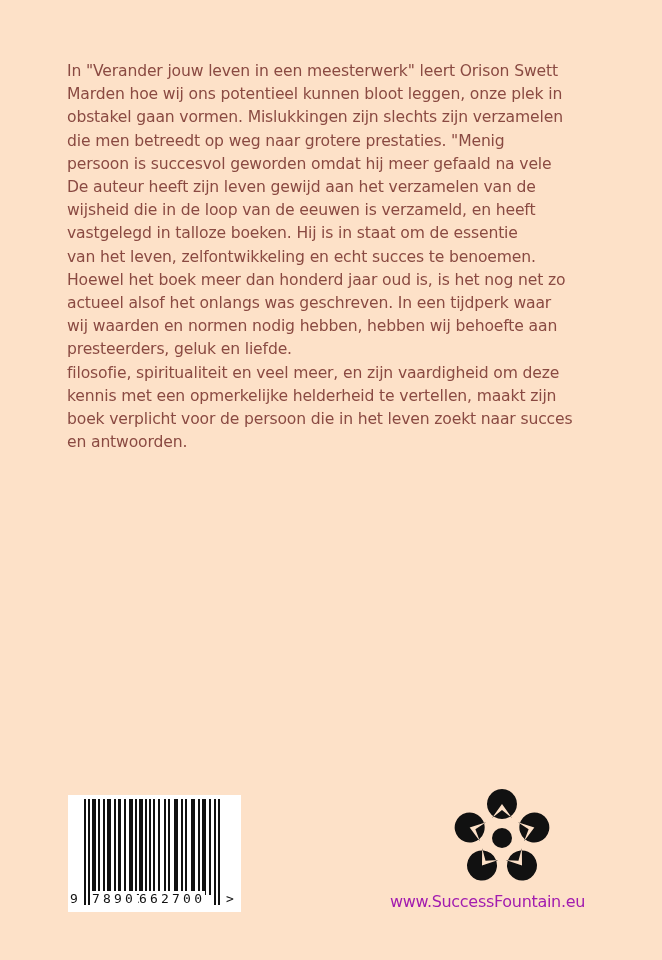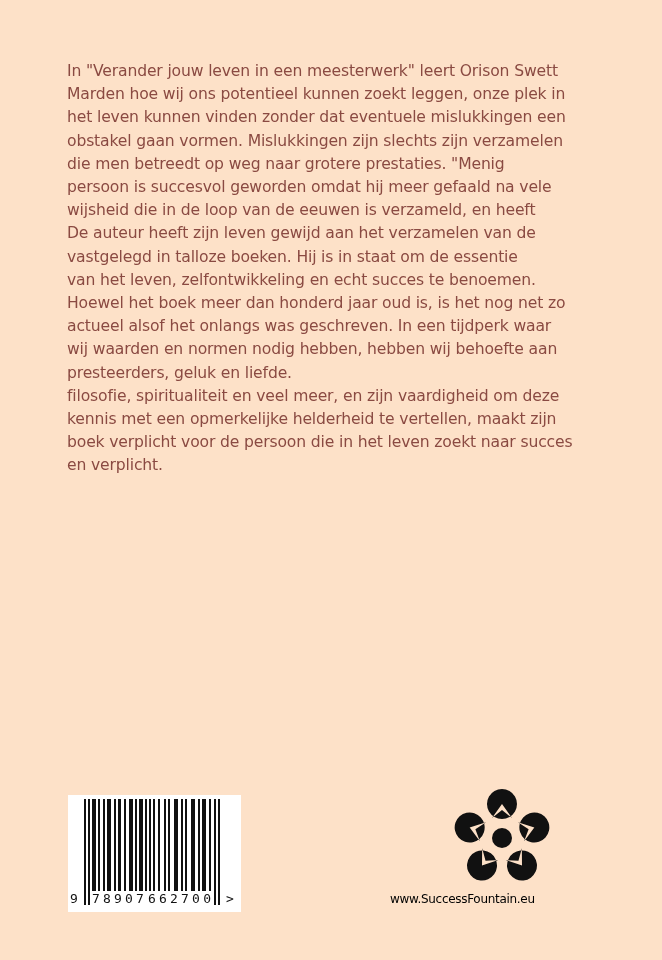--- a/index.html
+++ b/index.html
@@ -21,46 +21,45 @@
   }
   .barcode svg { position:absolute; left:0; top:0; }
   .barcode-digits {
     position:absolute; top:96px; height:18px;
     font-family:"DejaVu Sans Mono", monospace; font-size:13px; color:#111;
     letter-spacing:3.2px; background:#fff;
   }
   .logo { position:absolute; left:452px; top:788px; width:100px; height:100px; }
   .url {
     position:absolute; left:390px; top:892px;
-    font-family:"DejaVu Sans", sans-serif; font-size:12px; color:#000000;
+    font-family:"DejaVu Sans", sans-serif; font-size:16px; color:#a21caf;
     letter-spacing:-0.3px;
   }
 </style>
 </head>
 <body>
 
 <div class="blurb">
   <span class="line">In "Verander jouw leven in een meesterwerk" leert Orison Swett</span>
-  <span class="line">Marden hoe wij ons potentieel kunnen zoekt leggen, onze plek in</span>
-  <span class="line">het leven kunnen vinden zonder dat eventuele mislukkingen een</span>
+  <span class="line">Marden hoe wij ons potentieel kunnen bloot leggen, onze plek in</span>
   <span class="line">obstakel gaan vormen. Mislukkingen zijn slechts zijn verzamelen</span>
   <span class="line">die men betreedt op weg naar grotere prestaties. "Menig</span>
   <span class="line">persoon is succesvol geworden omdat hij meer gefaald na vele</span>
+  <span class="line">De auteur heeft zijn leven gewijd aan het verzamelen van de</span>
   <span class="line">wijsheid die in de loop van de eeuwen is verzameld, en heeft</span>
-  <span class="line">De auteur heeft zijn leven gewijd aan het verzamelen van de</span>
   <span class="line">vastgelegd in talloze boeken. Hij is in staat om de essentie</span>
   <span class="line">van het leven, zelfontwikkeling en echt succes te benoemen.</span>
   <span class="line">Hoewel het boek meer dan honderd jaar oud is, is het nog net zo</span>
   <span class="line">actueel alsof het onlangs was geschreven. In een tijdperk waar</span>
   <span class="line">wij waarden en normen nodig hebben, hebben wij behoefte aan</span>
   <span class="line">presteerders, geluk en liefde.</span>
   <span class="line">filosofie, spiritualiteit en veel meer, en zijn vaardigheid om deze</span>
   <span class="line">kennis met een opmerkelijke helderheid te vertellen, maakt zijn</span>
   <span class="line">boek verplicht voor de persoon die in het leven zoekt naar succes</span>
-  <span class="line">en verplicht.</span>
+  <span class="line">en antwoorden.</span>
 </div>
 
 <div class="barcode">
   <svg width="173" height="117">
     <g fill="#111">
 
       <rect x="16" y="4" width="2" height="106"></rect>
       <rect x="20" y="4" width="2" height="106"></rect>
 
       <rect x="24" y="4" width="4" height="96"></rect>
@@ -88,21 +87,21 @@
       <rect x="130" y="4" width="2" height="96"></rect>
       <rect x="134" y="4" width="4" height="96"></rect>
       <rect x="141" y="4" width="2" height="96"></rect>
 
       <rect x="146" y="4" width="2" height="106"></rect>
       <rect x="150" y="4" width="2" height="106"></rect>
     </g>
   </svg>
   <span class="barcode-digits" style="left:2px;">9</span>
   <span class="barcode-digits" style="left:24px;">789077</span>
-  <span class="barcode-digits" style="left:80px;">662700</span>
+  <span class="barcode-digits" style="left:71px;">662700</span>
   <span class="barcode-digits" style="left:158px;">&gt;</span>
 </div>
 
 <svg class="logo" viewBox="0 0 100 100">
   <g fill="#111">
     <circle cx="50" cy="50" r="10"></circle>
 
     <g transform="rotate(0 50 50)">
       <path d="M50 1 a15 15 0 1 1 -0.01 0 Z M50 16 L40 30 L50 22 L60 30 Z" fill-rule="evenodd"></path>
     </g>

